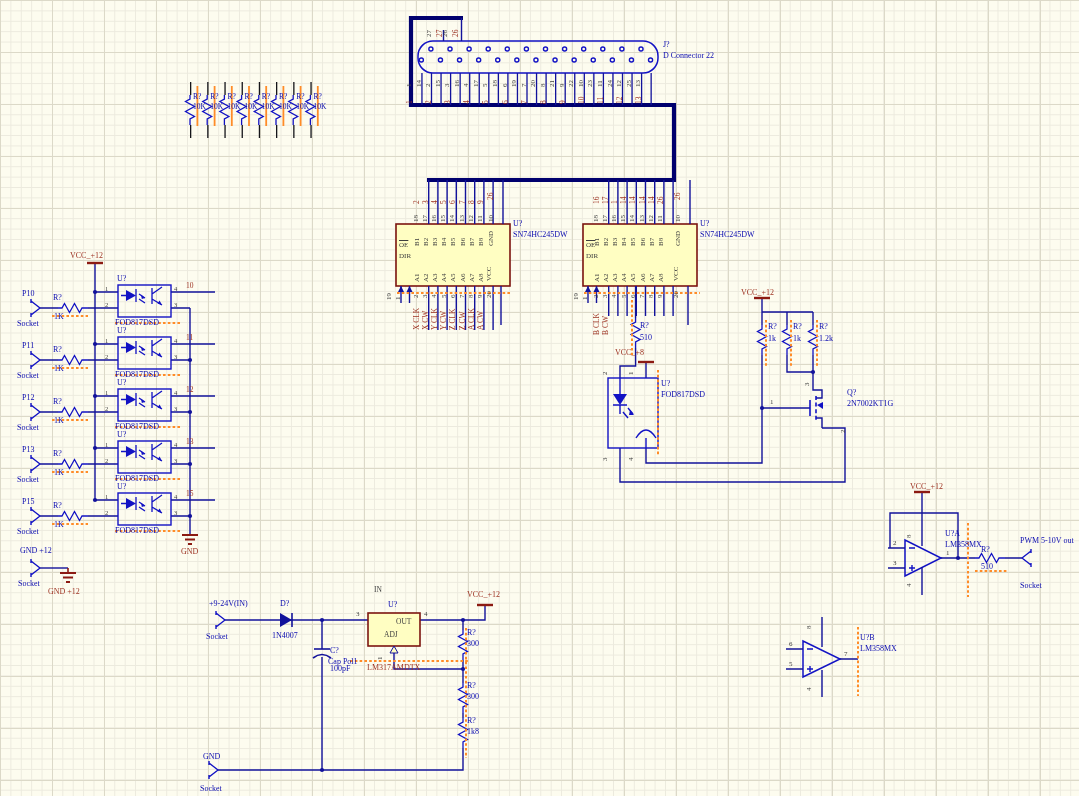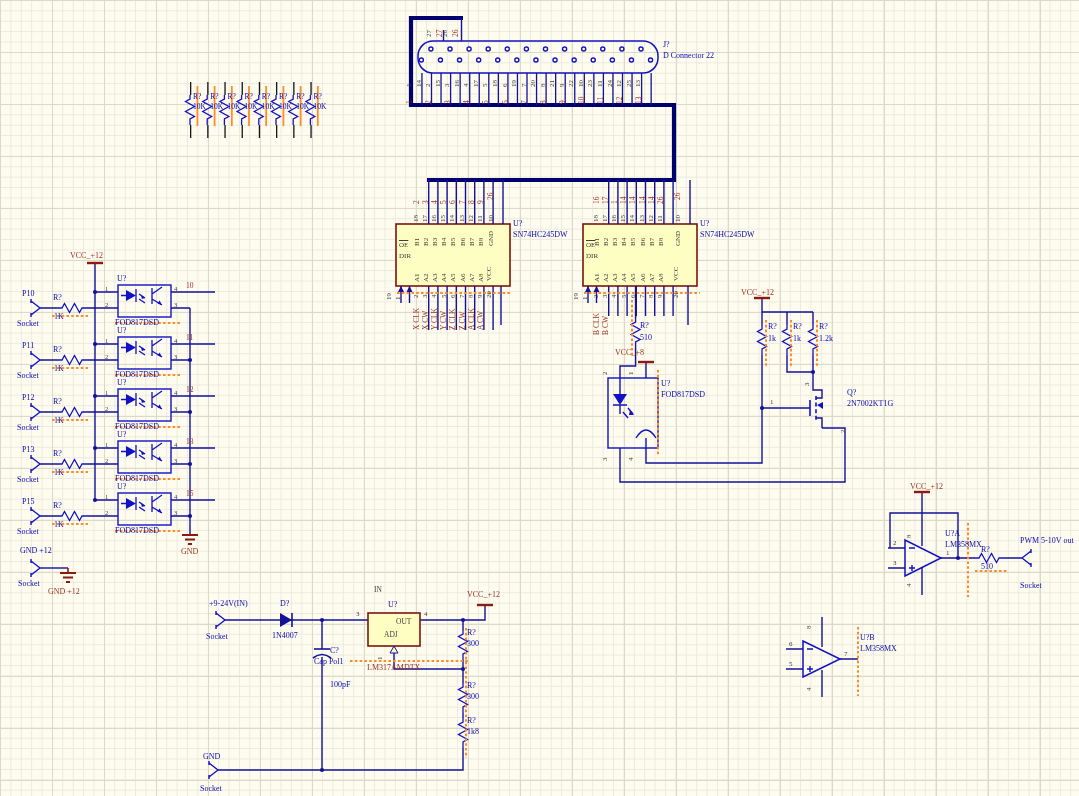--- a/index.html
+++ b/index.html
@@ -656,22 +656,22 @@
 <span class="t s7 gray" style="left:789px;top:660px">5</span>
 <span class="t s7 gray" style="left:844px;top:650px">7</span>
 <span class="t v s7 gray" style="left:814px;top:620px">8</span>
 <span class="t v s7 gray" style="left:814px;top:682px">4</span>
 
 <span class="t blue" style="left:209px;top:599px">+9-24V(IN)</span>
 <span class="t blue" style="left:206px;top:632px">Socket</span>
 <span class="t blue" style="left:280px;top:599px">D?</span>
 <span class="t blue" style="left:272px;top:631px">1N4007</span>
 <span class="t blue" style="left:330px;top:646px">C?</span>
-<span class="t blue" style="left:314px;top:657px">Cap Pol1</span>
-<span class="t blue" style="left:330px;top:680px">100pF</span>
+<span class="t blue" style="left:328px;top:657px">Cap Pol1</span>
+<span class="t blue" style="left:330px;top:664px">100pF</span>
 <span class="t blue" style="left:388px;top:600px">U?</span>
 <span class="t s75 gray" style="left:374px;top:585px">IN</span>
 <span class="t s75 gray" style="left:396px;top:617px">OUT</span>
 <span class="t s75 gray" style="left:384px;top:630px">ADJ</span>
 <span class="t s7 gray" style="left:356px;top:610px">3</span>
 <span class="t s7 gray" style="left:424px;top:610px">4</span>
 <span class="t v s7 gray" style="left:385px;top:651px">1</span>
 <span class="t red" style="left:367px;top:663px">LM317AMDTX</span>
 <span class="t red" style="left:467px;top:590px">VCC_+12</span>
 

